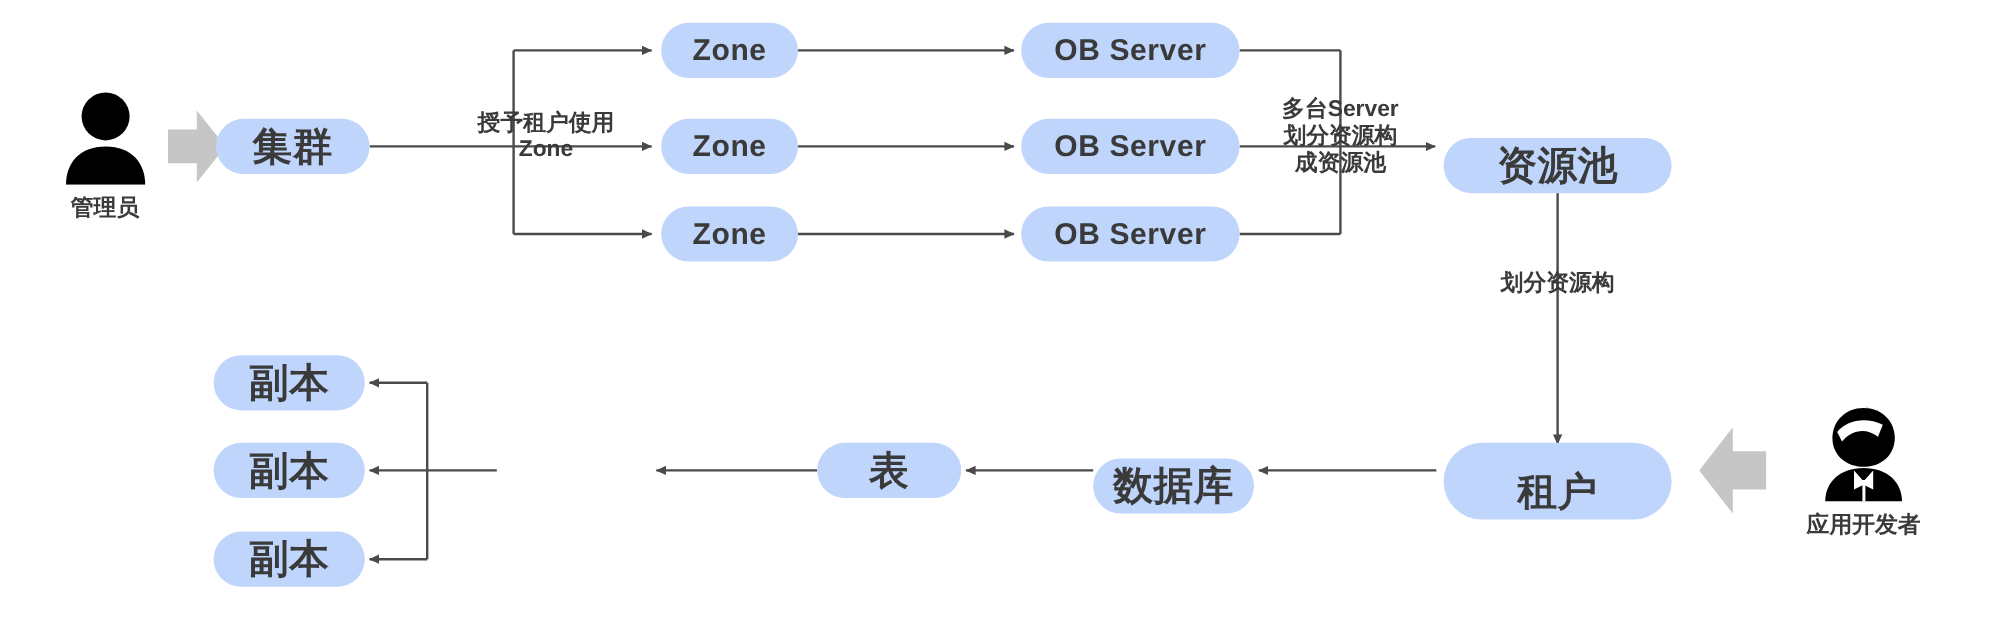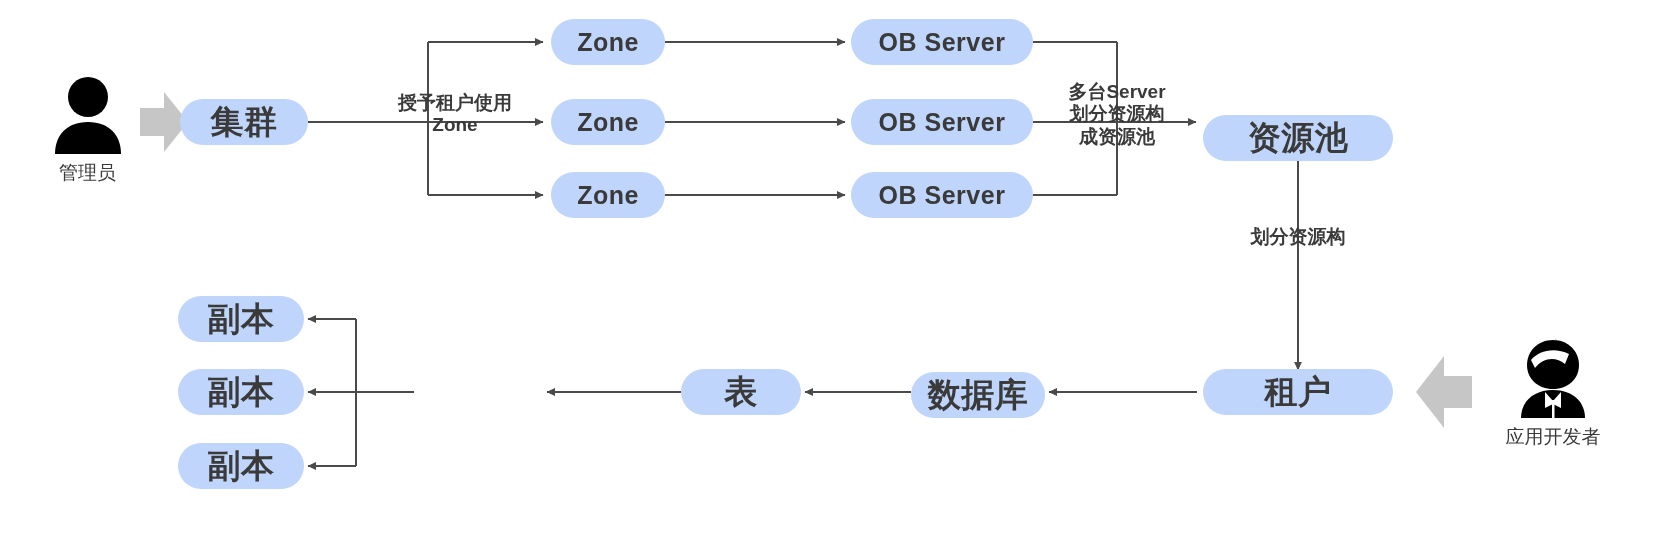--- a/index.html
+++ b/index.html
@@ -56,21 +56,21 @@
   }
   .actor {
     position: absolute;
     display: flex;
     flex-direction: column;
     align-items: center;
   }
   .actor-label {
     margin-top: 6px;
     font-size: 19px;
-    font-weight: normal;
+    font-weight: bold;
     color: #3a3a3a;
     white-space: nowrap;
   }
   .big-arrow {
     position: absolute;
   }
 </style>
 </head>
 <body>
 
@@ -164,25 +164,25 @@
     <span>OB Server</span>
   </div>
   <div class="node node-en" style="left:851px; top:172px; width:182px; height:46px;">
     <span>OB Server</span>
   </div>
 
   <div class="node node-cn" style="left:1203px; top:99px; width:190px; height:46px;margin-top:16px;">
     <span>资源池</span>
   </div>
 
-  <div class="node node-cn" style="left:1203px; top:369px; width:190px; height:46px;">
+  <div class="node node-cn" style="left:1203px; top:369px; width:190px; height:64px;">
     <span>租户</span>
   </div>
 
-  <div class="node node-cn" style="left:911px; top:372px; width:134px; height:46px;">
+  <div class="node node-cn" style="left:911px; top:382px; width:134px; height:46px;">
     <span>数据库</span>
   </div>
 
   <div class="node node-cn" style="left:681px; top:369px; width:120px; height:46px;">
     <span>表</span>
   </div>
 
 
   <div class="node node-cn" style="left:178px; top:296px; width:126px; height:46px;">
     <span>副本</span>

